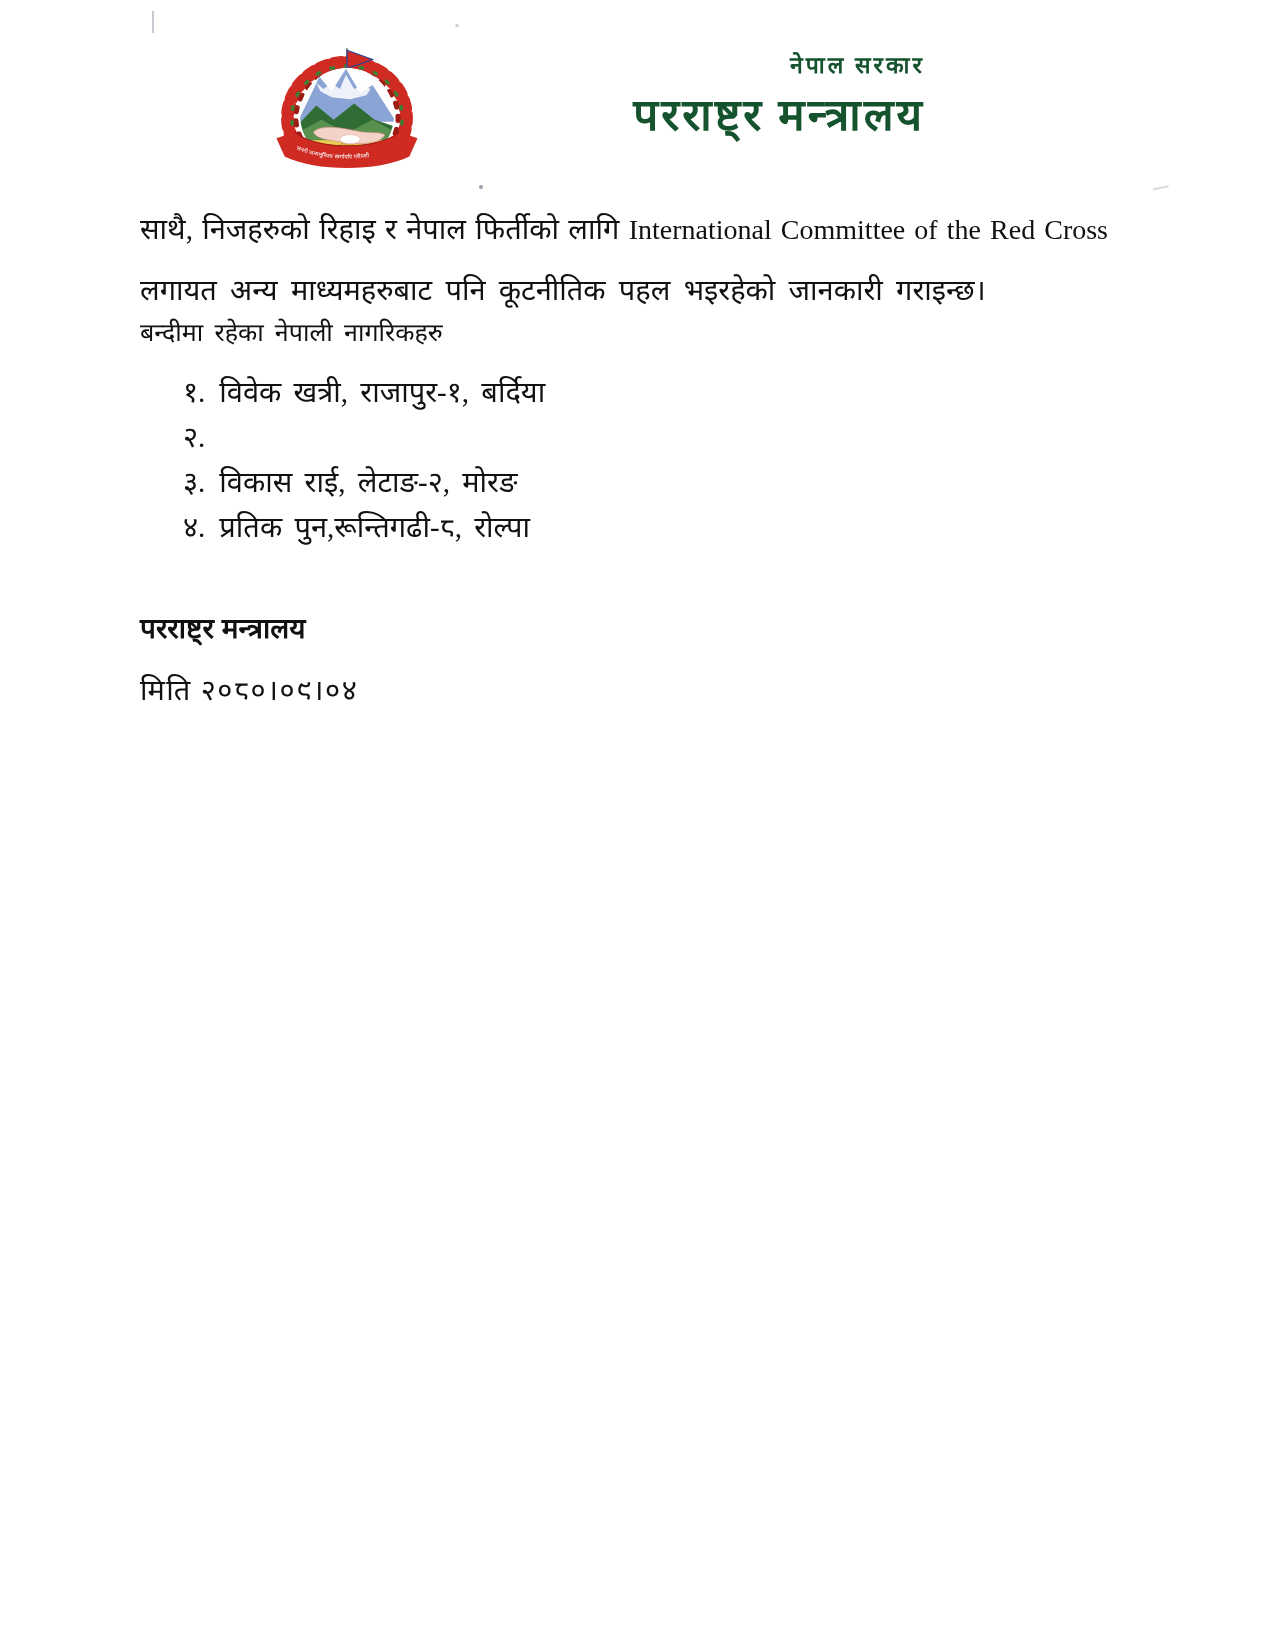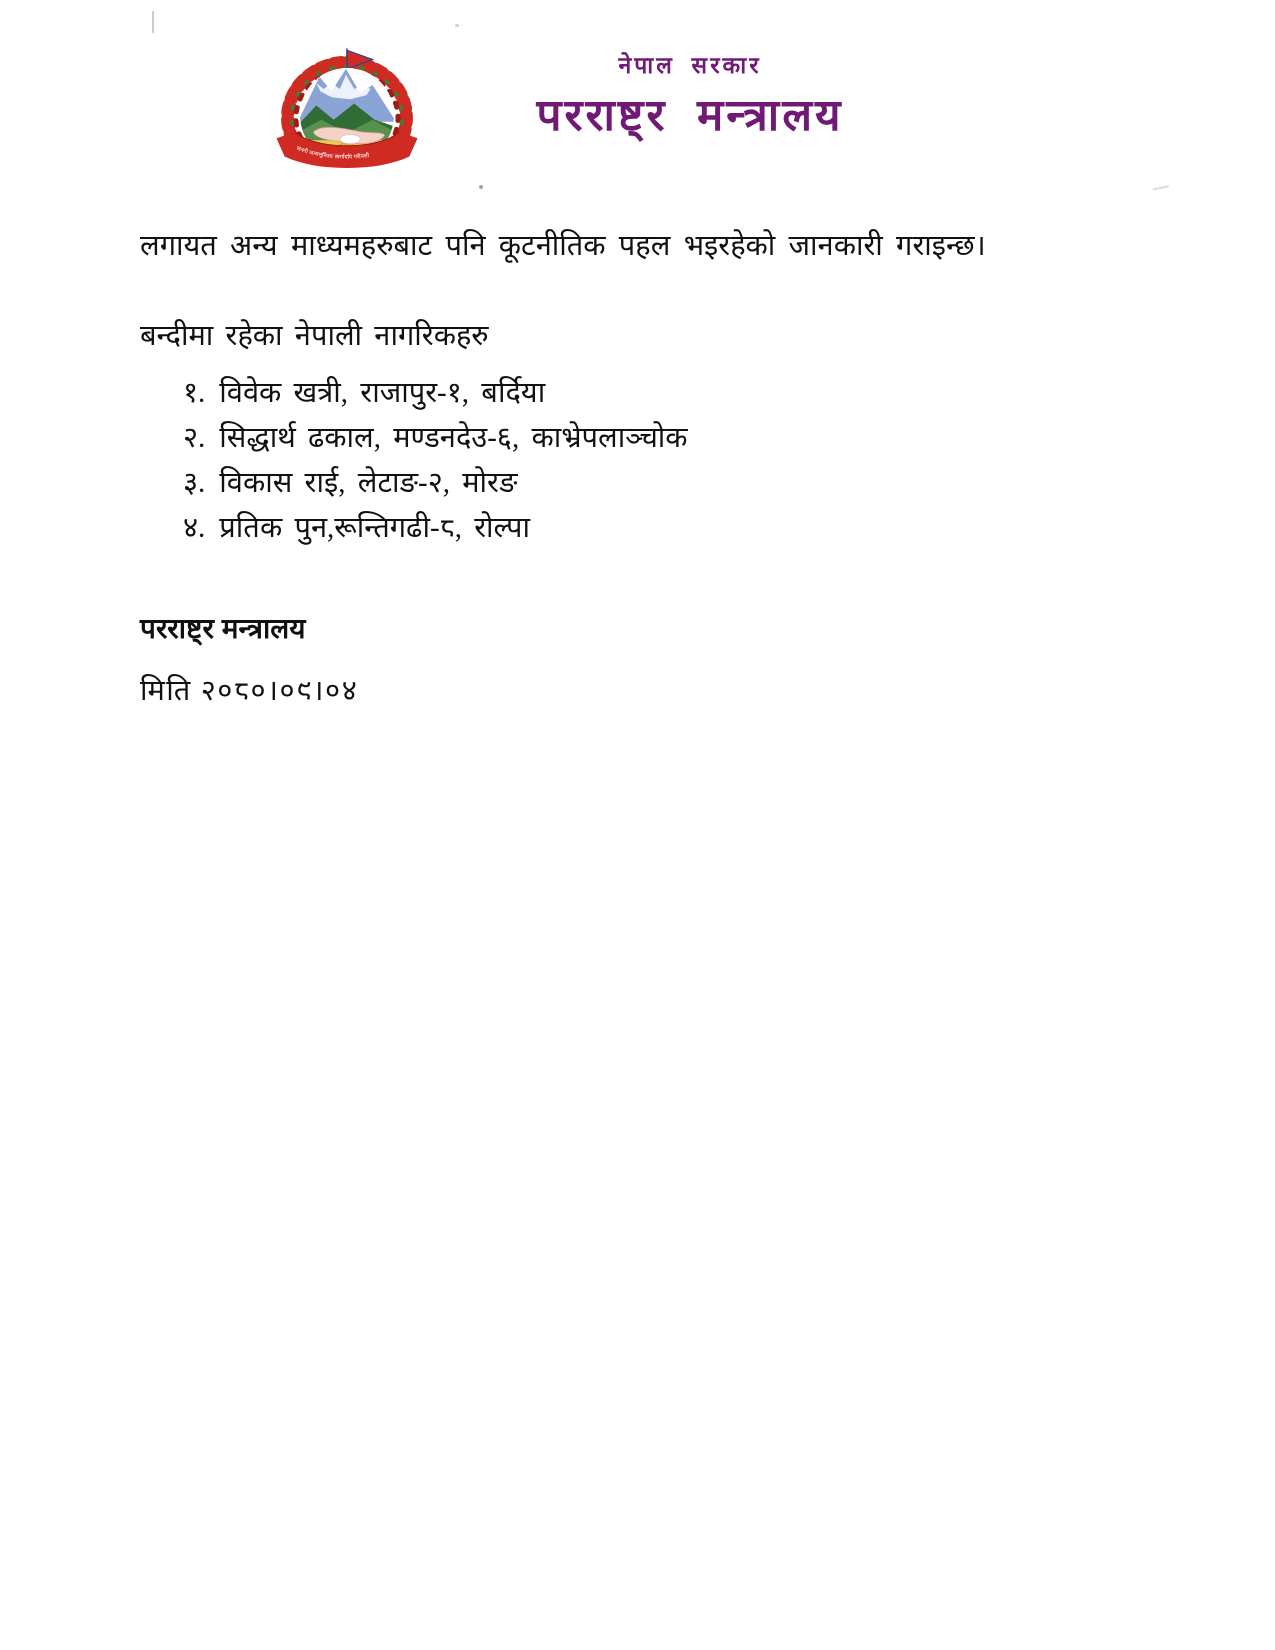--- a/index.html
+++ b/index.html
@@ -16,35 +16,35 @@
   .artifact{position:absolute;}
   .artifact-tick{left:152px;top:11px;width:2px;height:22px;background:#b6bac3;opacity:.75;}
   .artifact-dot1{left:455px;top:24px;width:4px;height:3px;background:#c9ccd3;border-radius:50%;}
   .artifact-dot2{left:479px;top:185px;width:4px;height:4px;background:#9aa0ab;border-radius:50%;}
   .artifact-mark{left:1152px;top:179px;width:16px;height:8px;border-bottom:2px solid #d9dbe0;transform:rotate(-12deg);}
 
   
   .emblem{position:absolute;left:258px;top:38px;width:178px;height:138px;}
   .letterhead-text{
     position:absolute;left:455px;top:48px;width:470px;
-    text-align:center;color:#701a75;
-    font-family:Liberation Mono, monospace;
+    text-align:right;color:#14532d;
+    font-family:Liberation Serif, serif;
     font-weight:bold;
   }
   .lh-gov{font-size:23px;letter-spacing:3px;}
   .lh-ministry{font-size:44px;letter-spacing:3px;margin-top:3px;}
   .lh-loc{font-size:22px;letter-spacing:3px;margin-top:6px;}
 
   
   .para{position:absolute;left:140px;top:207px;width:968px;font-size:29px;line-height:45px;}
   .para-line1{text-align:justify;text-align-last:justify;white-space:nowrap;}
   .para-line1 .en{font-family:"Liberation Serif","DejaVu Serif",serif;font-size:28px;}
   .para-line2{margin-top:16px;word-spacing:6px;}
 
-  .list-heading{position:absolute;left:140px;top:314px;font-size:29px;word-spacing:5px;}
+  .list-heading{position:absolute;left:140px;top:314px;font-size:25px;word-spacing:5px;}
 
   .detainee-list{position:absolute;left:183px;top:371px;font-size:29px;}
   .detainee-row{display:flex;gap:14px;height:45px;align-items:flex-start;word-spacing:5px;}
 
   .signature{position:absolute;left:140px;top:606px;font-size:29px;line-height:46px;}
   .sig-bold{font-weight:bold;font-family:"Liberation Sans","DejaVu Sans",sans-serif;font-size:28px;}
   .sig-date{font-size:29px;letter-spacing:1.5px;margin-top:15px;}
 </style>
 </head>
 <body>
@@ -104,33 +104,33 @@
       </g>
     </svg>
   </div>
 
   <div class="letterhead-text">
     <div class="lh-gov">नेपाल सरकार</div>
     <div class="lh-ministry">परराष्ट्र मन्त्रालय</div>
   </div>
 
   <div class="para">
+    <div class="para-line1"><span>साथै, निजहरुको रिहाइ र नेपाल फिर्तीको लागि</span> <span class="en">International Committee of the Red Cross</span></div>
     <div class="para-line2">लगायत अन्य माध्यमहरुबाट पनि कूटनीतिक पहल भइरहेको जानकारी गराइन्छ।</div>
   </div>
 
   <div class="list-heading">बन्दीमा रहेका नेपाली नागरिकहरु</div>
 
   <div class="detainee-list">
     <div class="detainee-row">
       <span>१.</span>
       <span>विवेक खत्री, राजापुर-१, बर्दिया</span>
     </div>
     <div class="detainee-row">
       <span>२.</span>
-      <span>सिद्धार्थ ढकाल, मण्डनदेउ-६, काभ्रेपलाञ्चोक</span>
     </div>
     <div class="detainee-row">
       <span>३.</span>
       <span>विकास राई, लेटाङ-२, मोरङ</span>
     </div>
     <div class="detainee-row">
       <span>४.</span>
       <span>प्रतिक पुन,रून्तिगढी-८, रोल्पा</span>
     </div>
   </div>

